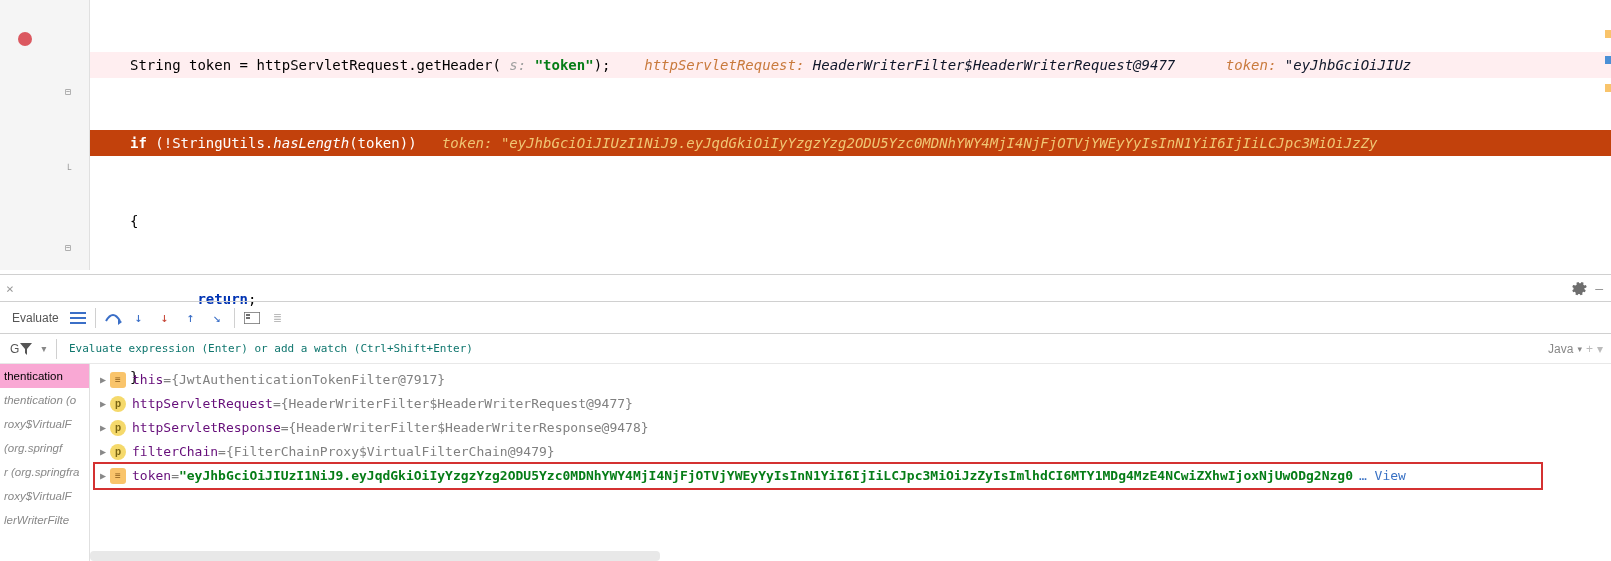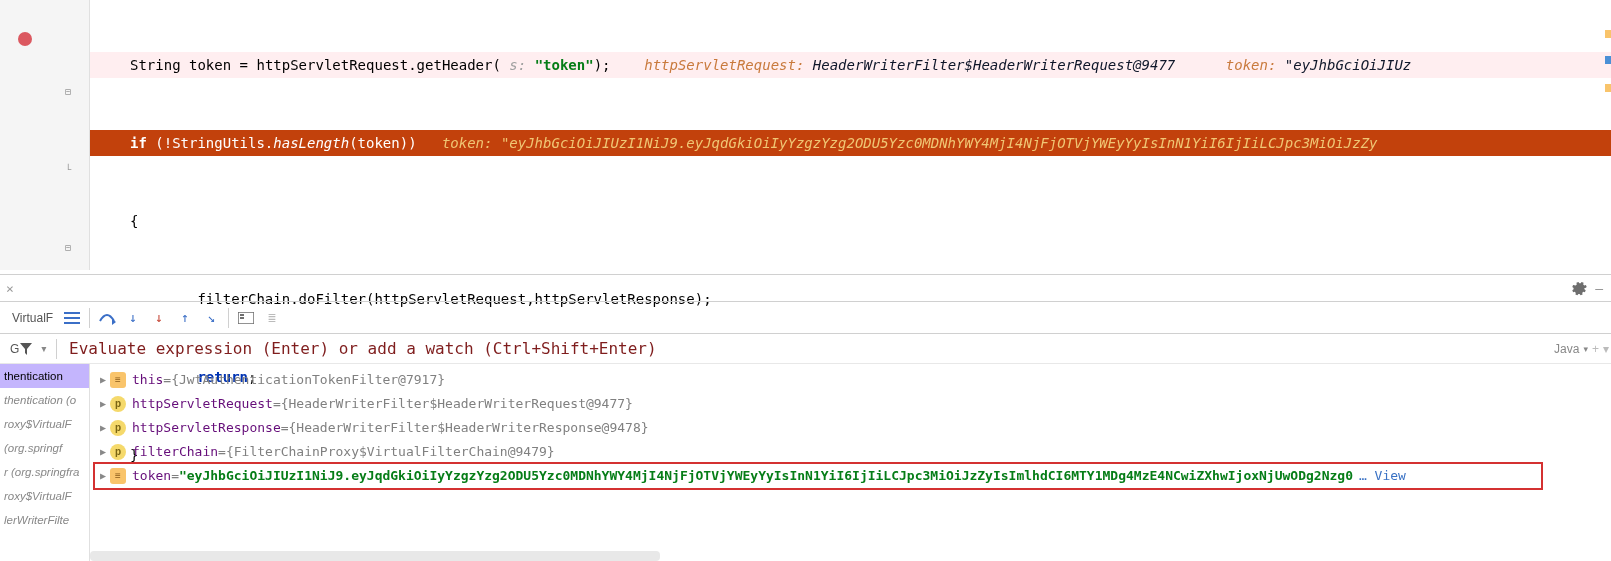--- a/index.html
+++ b/index.html
@@ -28,26 +28,26 @@
 .right-marker { position: absolute; right: 0; width: 6px; height: 8px; }
 .thin-scroll { position: absolute; bottom: 0; left: 90px; height: 10px; width: 570px; background: #e8e8e8; border-radius: 4px; }
 .tab-strip { position: absolute; top: 274px; left: 0; right: 0; height: 28px; border-top: 1px solid #d0d0d0; border-bottom: 1px solid #d0d0d0; display: flex; align-items: center; }
 .tab-close { width: 20px; text-align: center; color: #999; cursor: pointer; }
 .tab-strip-right { margin-left: auto; display: flex; align-items: center; padding-right: 8px; gap: 8px; color: #666; }
 .toolbar { position: absolute; top: 302px; left: 0; right: 0; height: 32px; display: flex; align-items: center; border-bottom: 1px solid #d0d0d0; padding-left: 6px; }
 .tool-label { color: #555; font-family: sans-serif; font-size: 12px; padding: 0 6px; }
 .tool-btn { width: 26px; height: 26px; display: flex; align-items: center; justify-content: center; color: #5b6ea0; cursor: pointer; }
 .tool-sep { width: 1px; height: 20px; background: #d0d0d0; margin: 0 4px; }
 .expr-row { position: absolute; top: 334px; left: 0; right: 0; height: 30px; display: flex; align-items: center; border-bottom: 1px solid #e8e8e8; }
-.expr-input { flex: 1; padding-left: 8px; color: #7f1d1d; font-family: "Menlo","Consolas",monospace; font-size: 16px; }
-.expr-lang { padding-right: 2px; color: #888; font-family: sans-serif; font-size: 12px; display: flex; align-items: center; gap: 4px; }
+.expr-input { flex: 1; padding-left: 8px; color: #0f766e; font-family: "Menlo","Consolas",monospace; font-size: 11px; }
+.expr-lang { padding-right: 8px; color: #888; font-family: sans-serif; font-size: 12px; display: flex; align-items: center; gap: 4px; }
 .lower { position: absolute; top: 364px; left: 0; right: 0; bottom: 0; display: flex; }
 .frame-list { width: 90px; border-right: 1px solid #e0e0e0; overflow: hidden; font-family: sans-serif; font-size: 11.5px; }
 .frame-item { height: 24px; line-height: 24px; padding-left: 4px; white-space: nowrap; color: #888; font-style: italic; }
-.frame-item.sel { background: #c4b5fd; color: #000; font-style: normal; }
+.frame-item.sel { background: #f9a8d4; color: #000; font-style: normal; }
 .var-pane { flex: 1; position: relative; padding-top: 4px; }
 .var-row { height: 24px; line-height: 24px; display: flex; align-items: center; padding-left: 6px; font-family: "Menlo","Consolas",monospace; font-size: 13px; white-space: nowrap; }
 .expander { width: 14px; color: #888; cursor: pointer; text-align: center; font-size: 10px; }
 .var-icon { width: 16px; height: 16px; border-radius: 3px; display: inline-flex; align-items: center; justify-content: center; font-size: 10px; font-weight: bold; margin-right: 6px; font-family: sans-serif; }
 .icon-obj { background: #f9c46b; color: #885a1a; }
 .icon-p { background: #f5d96b; color: #7a6513; border-radius: 50%; }
 .var-name { color: #660e7a; }
 .var-value { color: #808080; }
 .var-str { color: #067d17; font-weight: bold; }
 .highlight-box { position: absolute; border: 2px solid #d43131; pointer-events: none; }
@@ -65,21 +65,20 @@
     <div class="fold-icons">
       <span class="fold-icon" style="top:86px;">⊟</span>
       <span class="fold-icon" style="top:164px;">└</span>
       <span class="fold-icon" style="top:242px;">⊟</span>
     </div>
   </div>
   <div class="code-pane">
     <div class="code-line l0"><span>String</span> <span>token</span> = <span>httpServletRequest.getHeader(</span><span class="hint"> s: </span><span class="str">"token"</span><span>);</span>    <span class="hint-var">httpServletRequest:</span><span class="hint-val"> HeaderWriterFilter$HeaderWriterRequest@9477</span>      <span class="hint-var">token:</span><span class="hint-val"> "eyJhbGciOiJIUz</span></div>
     <div class="code-line l1"><span class="kw">if</span><span> (!StringUtils.</span><span class="mth">hasLength</span><span>(token))</span>   <span class="hint-var">token:</span><span class="hint-val"> "eyJhbGciOiJIUzI1NiJ9.eyJqdGkiOiIyYzgzYzg2ODU5Yzc0MDNhYWY4MjI4NjFjOTVjYWEyYyIsInN1YiI6IjIiLCJpc3MiOiJzZy</span></div>
     <div class="code-line"><span>{</span></div>
-    <div class="code-line"><span>        filterChain.doFilter(httpServletRequest,httpServletResponse);</span></div>
     <div class="code-line">        <span class="kw">return</span><span>;</span></div>
     <div class="code-line"><span>}</span></div>
     
     
     
     <div class="right-marker" style="top:30px; background:#f9c46b;"></div>
     <div class="right-marker" style="top:56px; background:#4b90d6;"></div>
     <div class="right-marker" style="top:84px; background:#f9c46b;"></div>
   </div>
 </div>
@@ -91,21 +90,21 @@
     <span>
         <svg width="16" height="16" viewBox="0 0 16 16">
           <path fill="#6e6e6e" d="M8 5a3 3 0 100 6 3 3 0 000-6zm6.4 3l1.3-1-.8-2-1.6.4c-.3-.4-.7-.7-1.1-1l.4-1.6-2-.8-1 1.3a5 5 0 00-1.2 0l-1-1.3-2 .8.4 1.6c-.4.3-.8.6-1.1 1L2.1 5l-.8 2 1.3 1a5 5 0 000 1.2l-1.3 1 .8 2 1.6-.4c.3.4.7.8 1.1 1.1l-.4 1.6 2 .8 1-1.3a5 5 0 001.2 0l1 1.3 2-.8-.4-1.6c.4-.3.8-.7 1.1-1.1l1.6.4.8-2-1.3-1a5 5 0 000-1.2z"></path>
         </svg>
       </span>
     <span style="color:#888;">—</span>
   </div>
 </div>
 
 <div class="toolbar">
-  <span class="tool-label">VirtualF</span>
+  <span class="tool-label">Evaluate</span>
   <span class="tool-btn" style="color:#3b6fc7;">
       <svg width="16" height="12" viewBox="0 0 16 12">
         <rect y="0" width="16" height="2" fill="currentColor"></rect>
         <rect y="5" width="16" height="2" fill="currentColor"></rect>
         <rect y="10" width="16" height="2" fill="currentColor"></rect>
       </svg>
     </span>
   <div class="tool-sep"></div>
   <span class="tool-btn">
       <svg width="18" height="14" viewBox="0 0 18 14">

